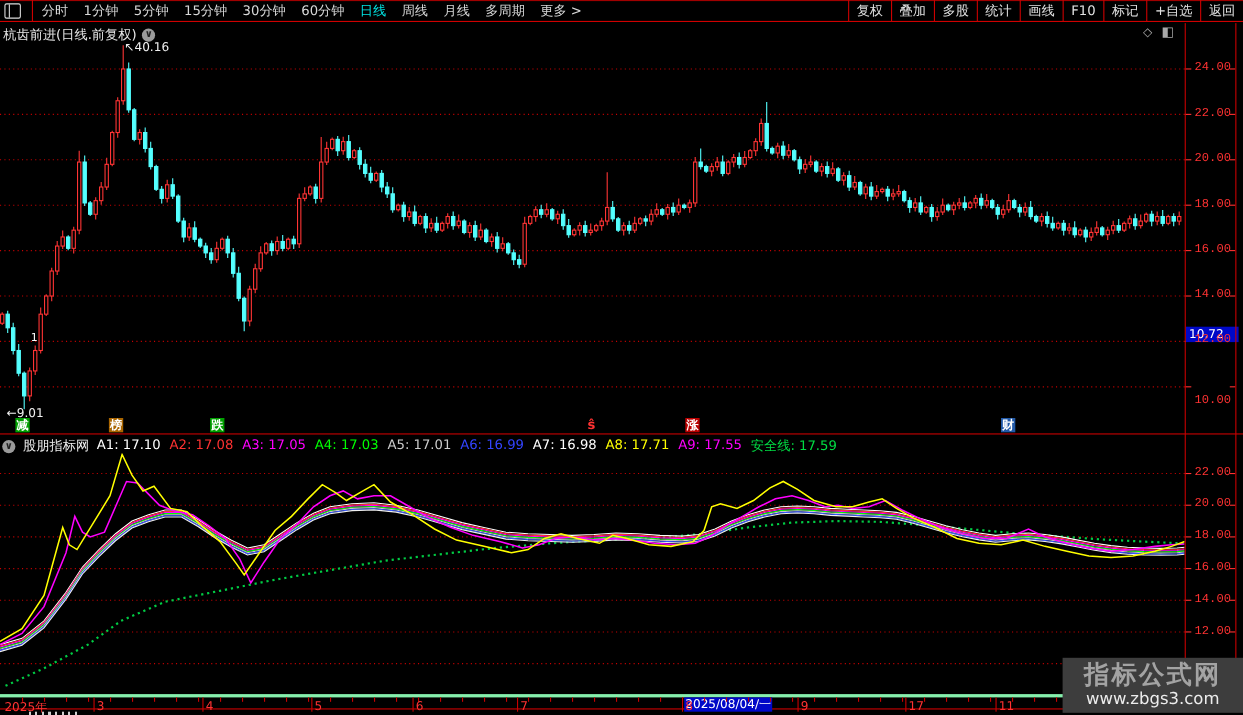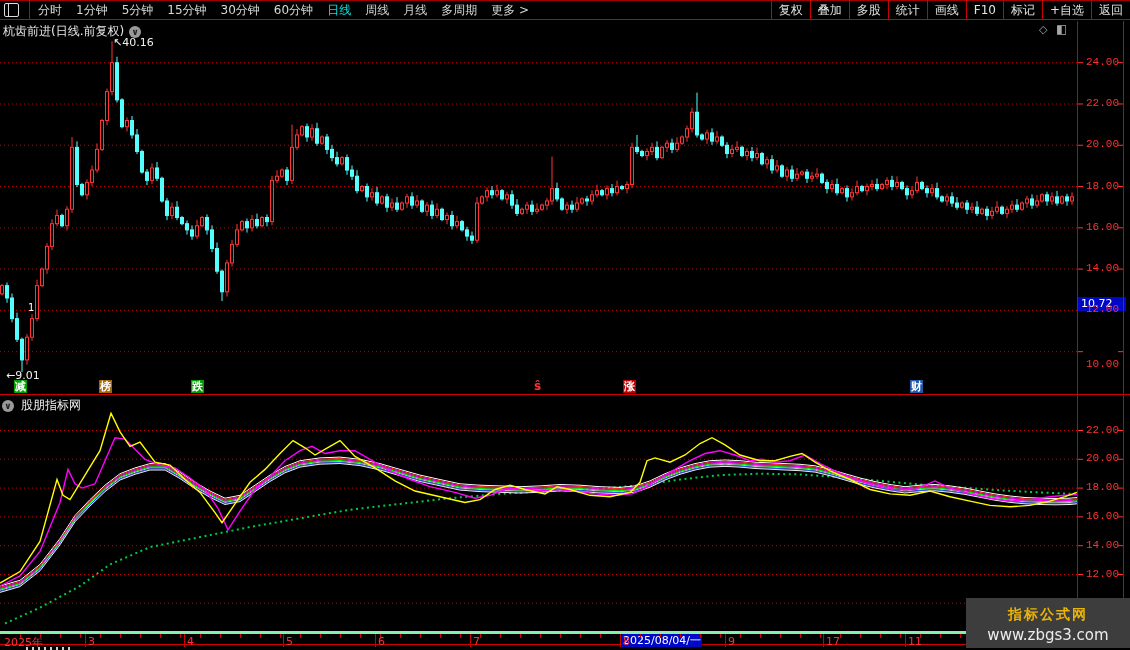--- a/index.html
+++ b/index.html
@@ -32,21 +32,21 @@
   
   #xaxis{left:0;top:631px;width:1130px;height:14px;border-top:3px solid #86efac;border-bottom:1px solid #d00000;
          box-sizing:border-box;background:#000;}
   .mlab{position:absolute;top:1px;color:#ff3232;font-size:11px;}
   .mtick{position:absolute;top:0;width:1px;height:13px;background:#c80000;}
   .stick{position:absolute;top:0;width:1px;height:4px;background:#c80000;}
   #datebox{position:absolute;top:0;height:13px;background:#0008c8;color:#fff;font-size:11px;line-height:13px;
            text-align:center;}
   #watermark{left:966px;top:598px;width:164px;height:50px;background:#3d3d3d;display:flex;flex-direction:column;
              align-items:center;justify-content:center;z-index:30;}
-  #wm1{color:#eab308;font-size:14px;font-weight:bold;letter-spacing:2px;line-height:24px;}
+  #wm1{color:#a3a3a3;font-size:23px;font-weight:bold;letter-spacing:2px;line-height:24px;}
   #wm2{color:#ececec;font-size:15px;line-height:18px;}
   #bottom-frag{left:26px;top:647px;width:46px;height:3px;
                background:repeating-linear-gradient(90deg,#cfcfcf 0 2px,transparent 2px 6px);}
   .tr-ico{color:#a8a8a8;font-size:11px;line-height:12px;}
   svg{position:absolute;left:0;top:0;}
 </style>
 </head>
 <body>
 
 <div id="app">
@@ -597,20 +597,32 @@
   <div id="markers"></div>
 
   <div id="main-axis"></div>
   <div id="bluebox" class="abs" style="left: 1078px; top: 297.22px;">10.72</div>
 
   <div class="abs redh" style="left:0;top:394px;width:1130px;"></div>
 
   <div id="ind-header" class="abs">
     <span class="circ-ico">∨</span>
     <b style="color:#f0f0f0">股朋指标网</b>
+    <span id="ind-fields" style="display:flex;gap:8px;">
+        <span style="color: rgb(255, 255, 255);">A1: 17.10</span>
+        <span style="color: rgb(255, 50, 50);">A2: 17.08</span>
+        <span style="color: rgb(255, 0, 255);">A3: 17.05</span>
+        <span style="color: rgb(0, 255, 0);">A4: 17.03</span>
+        <span style="color: rgb(204, 204, 204);">A5: 17.01</span>
+        <span style="color: rgb(51, 68, 255);">A6: 16.99</span>
+        <span style="color: rgb(255, 255, 255);">A7: 16.98</span>
+        <span style="color: rgb(255, 255, 0);">A8: 17.71</span>
+        <span style="color: rgb(255, 0, 255);">A9: 17.55</span>
+        <span style="color: rgb(0, 221, 68);">安全线: 17.59</span>
+      </span>
   </div>
   <div id="ind-axis"></div>
 
   <div class="abs redv" style="left:1077px;top:21px;height:624px;"></div>
   <div class="abs redv" style="left:1123px;top:21px;height:624px;"></div>
 
   <div id="xaxis" class="abs">
     <span class="mlab" style="left:4px;">2025年</span>
     <div id="datebox" style="left: 622px; width: 80px;">2025/08/04/一</div>
   <div class="stick" style="left: 20px;"></div>

